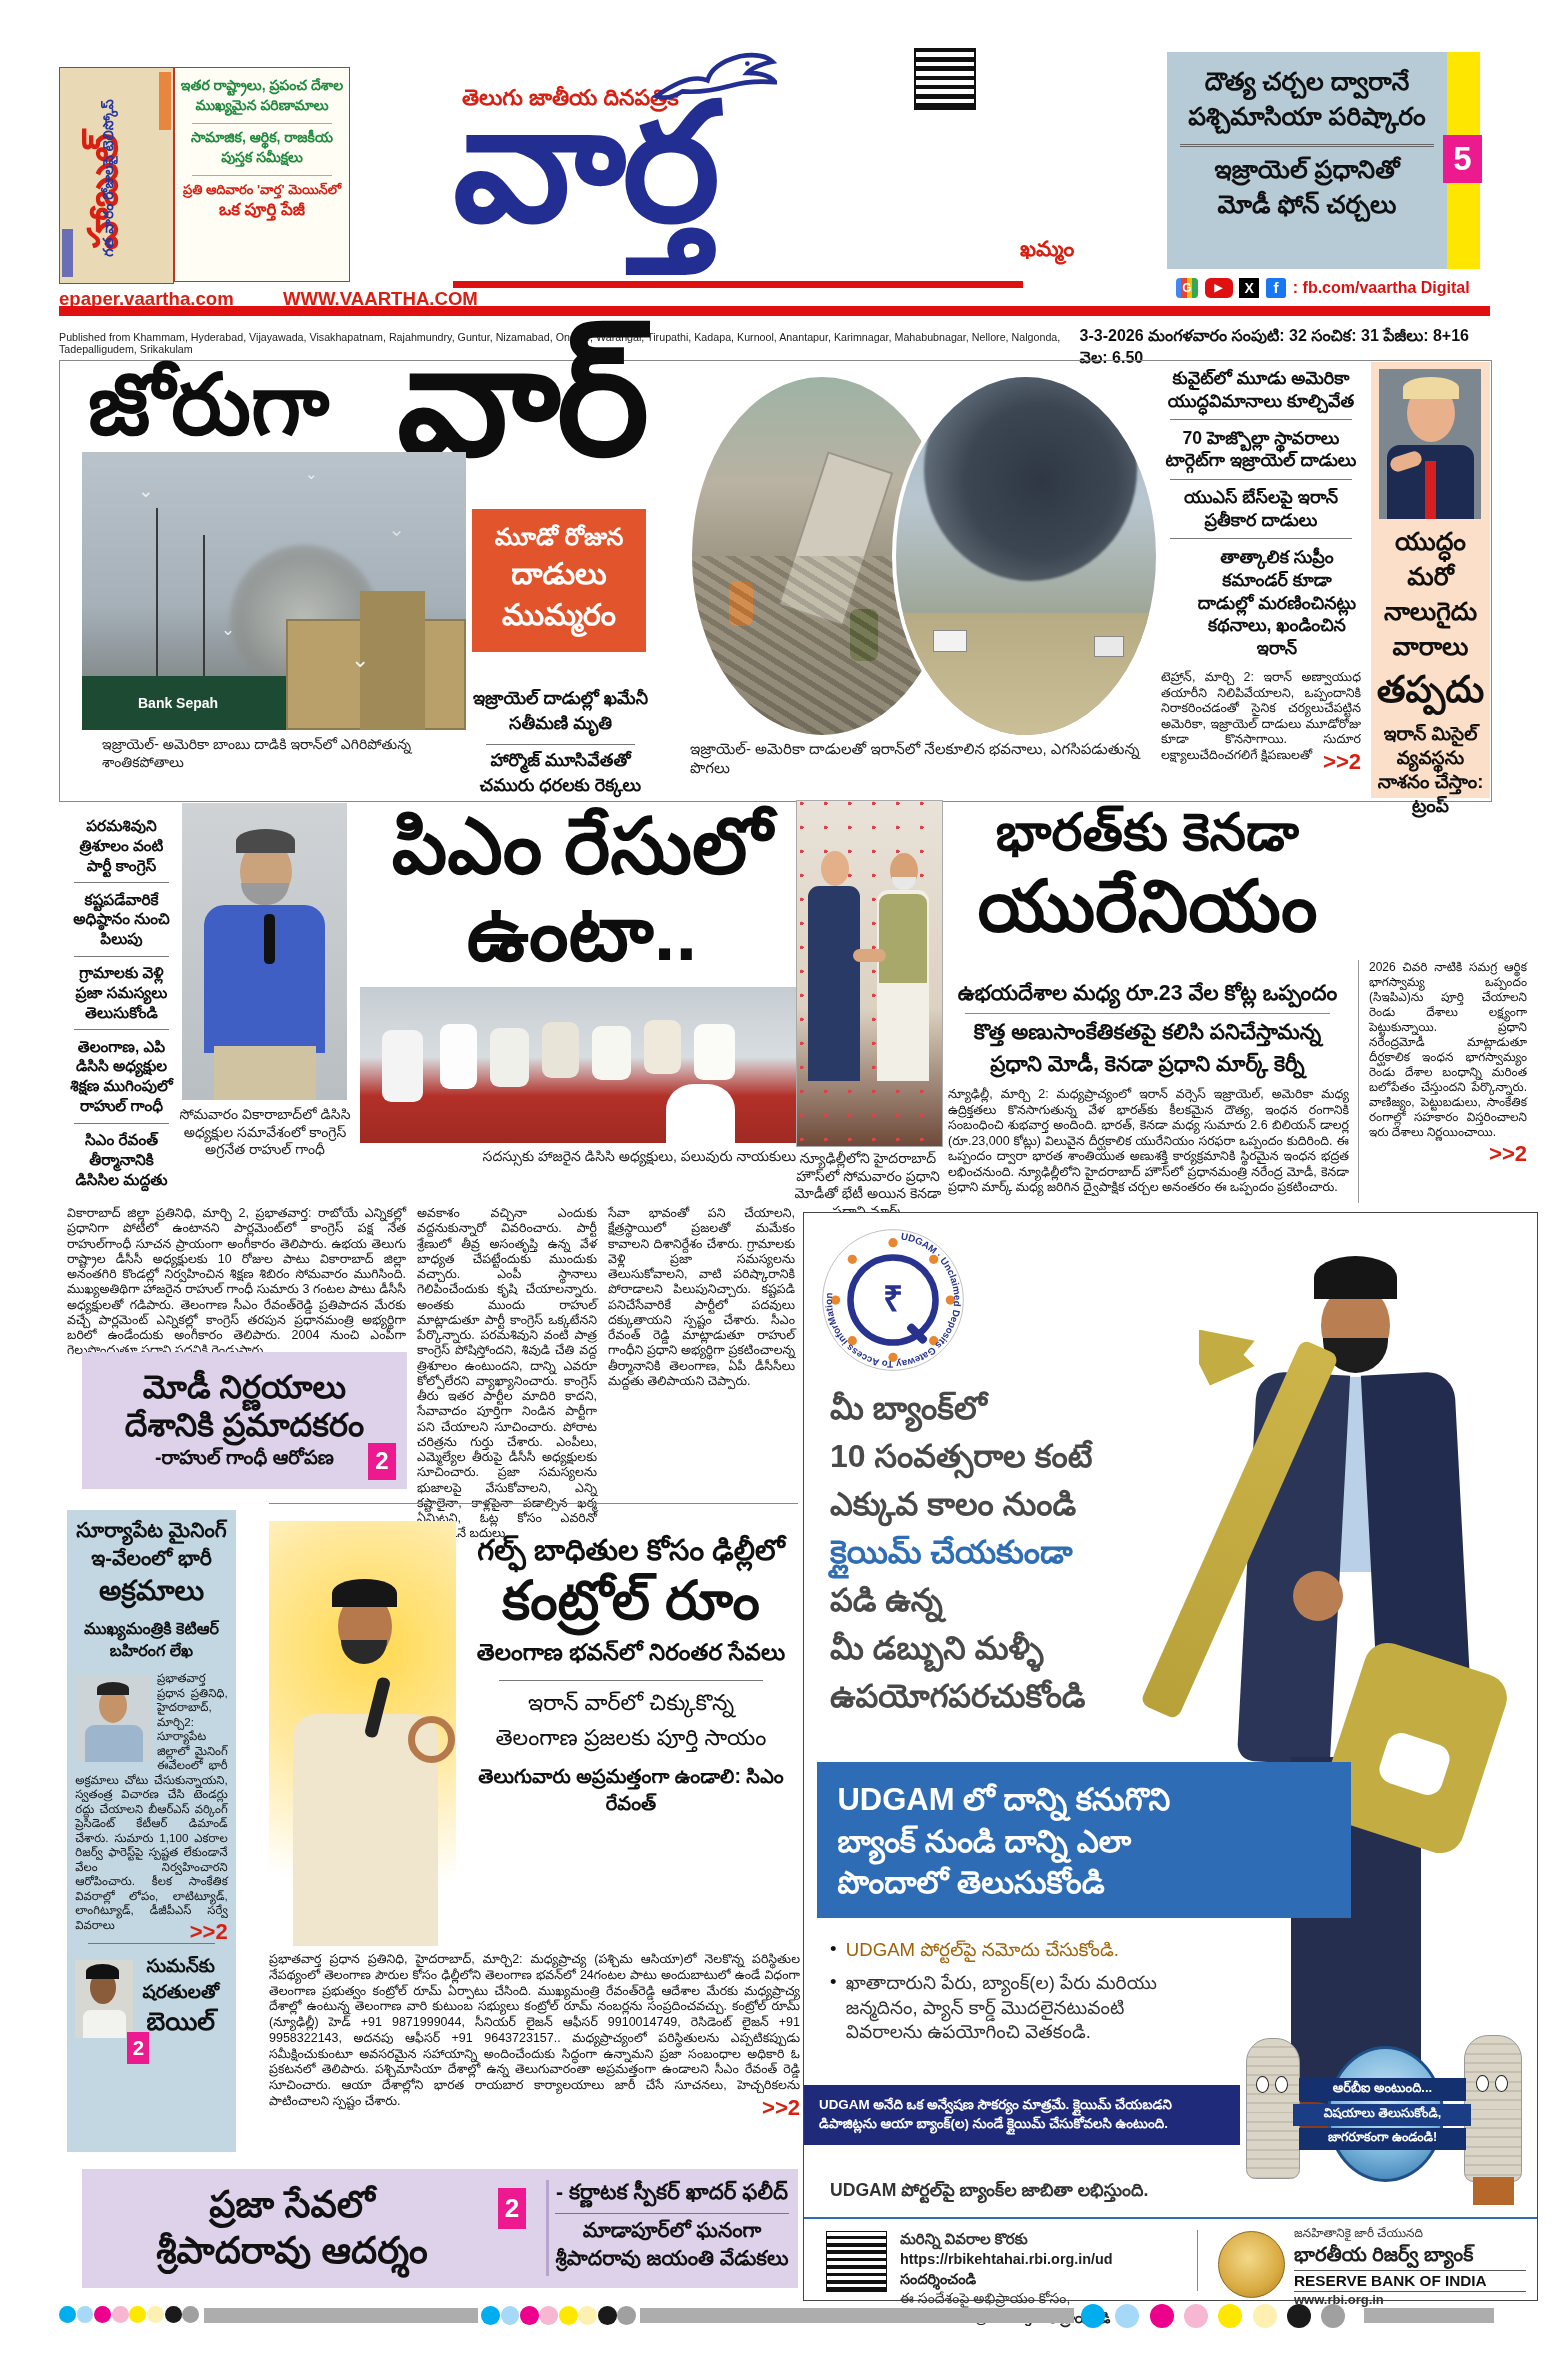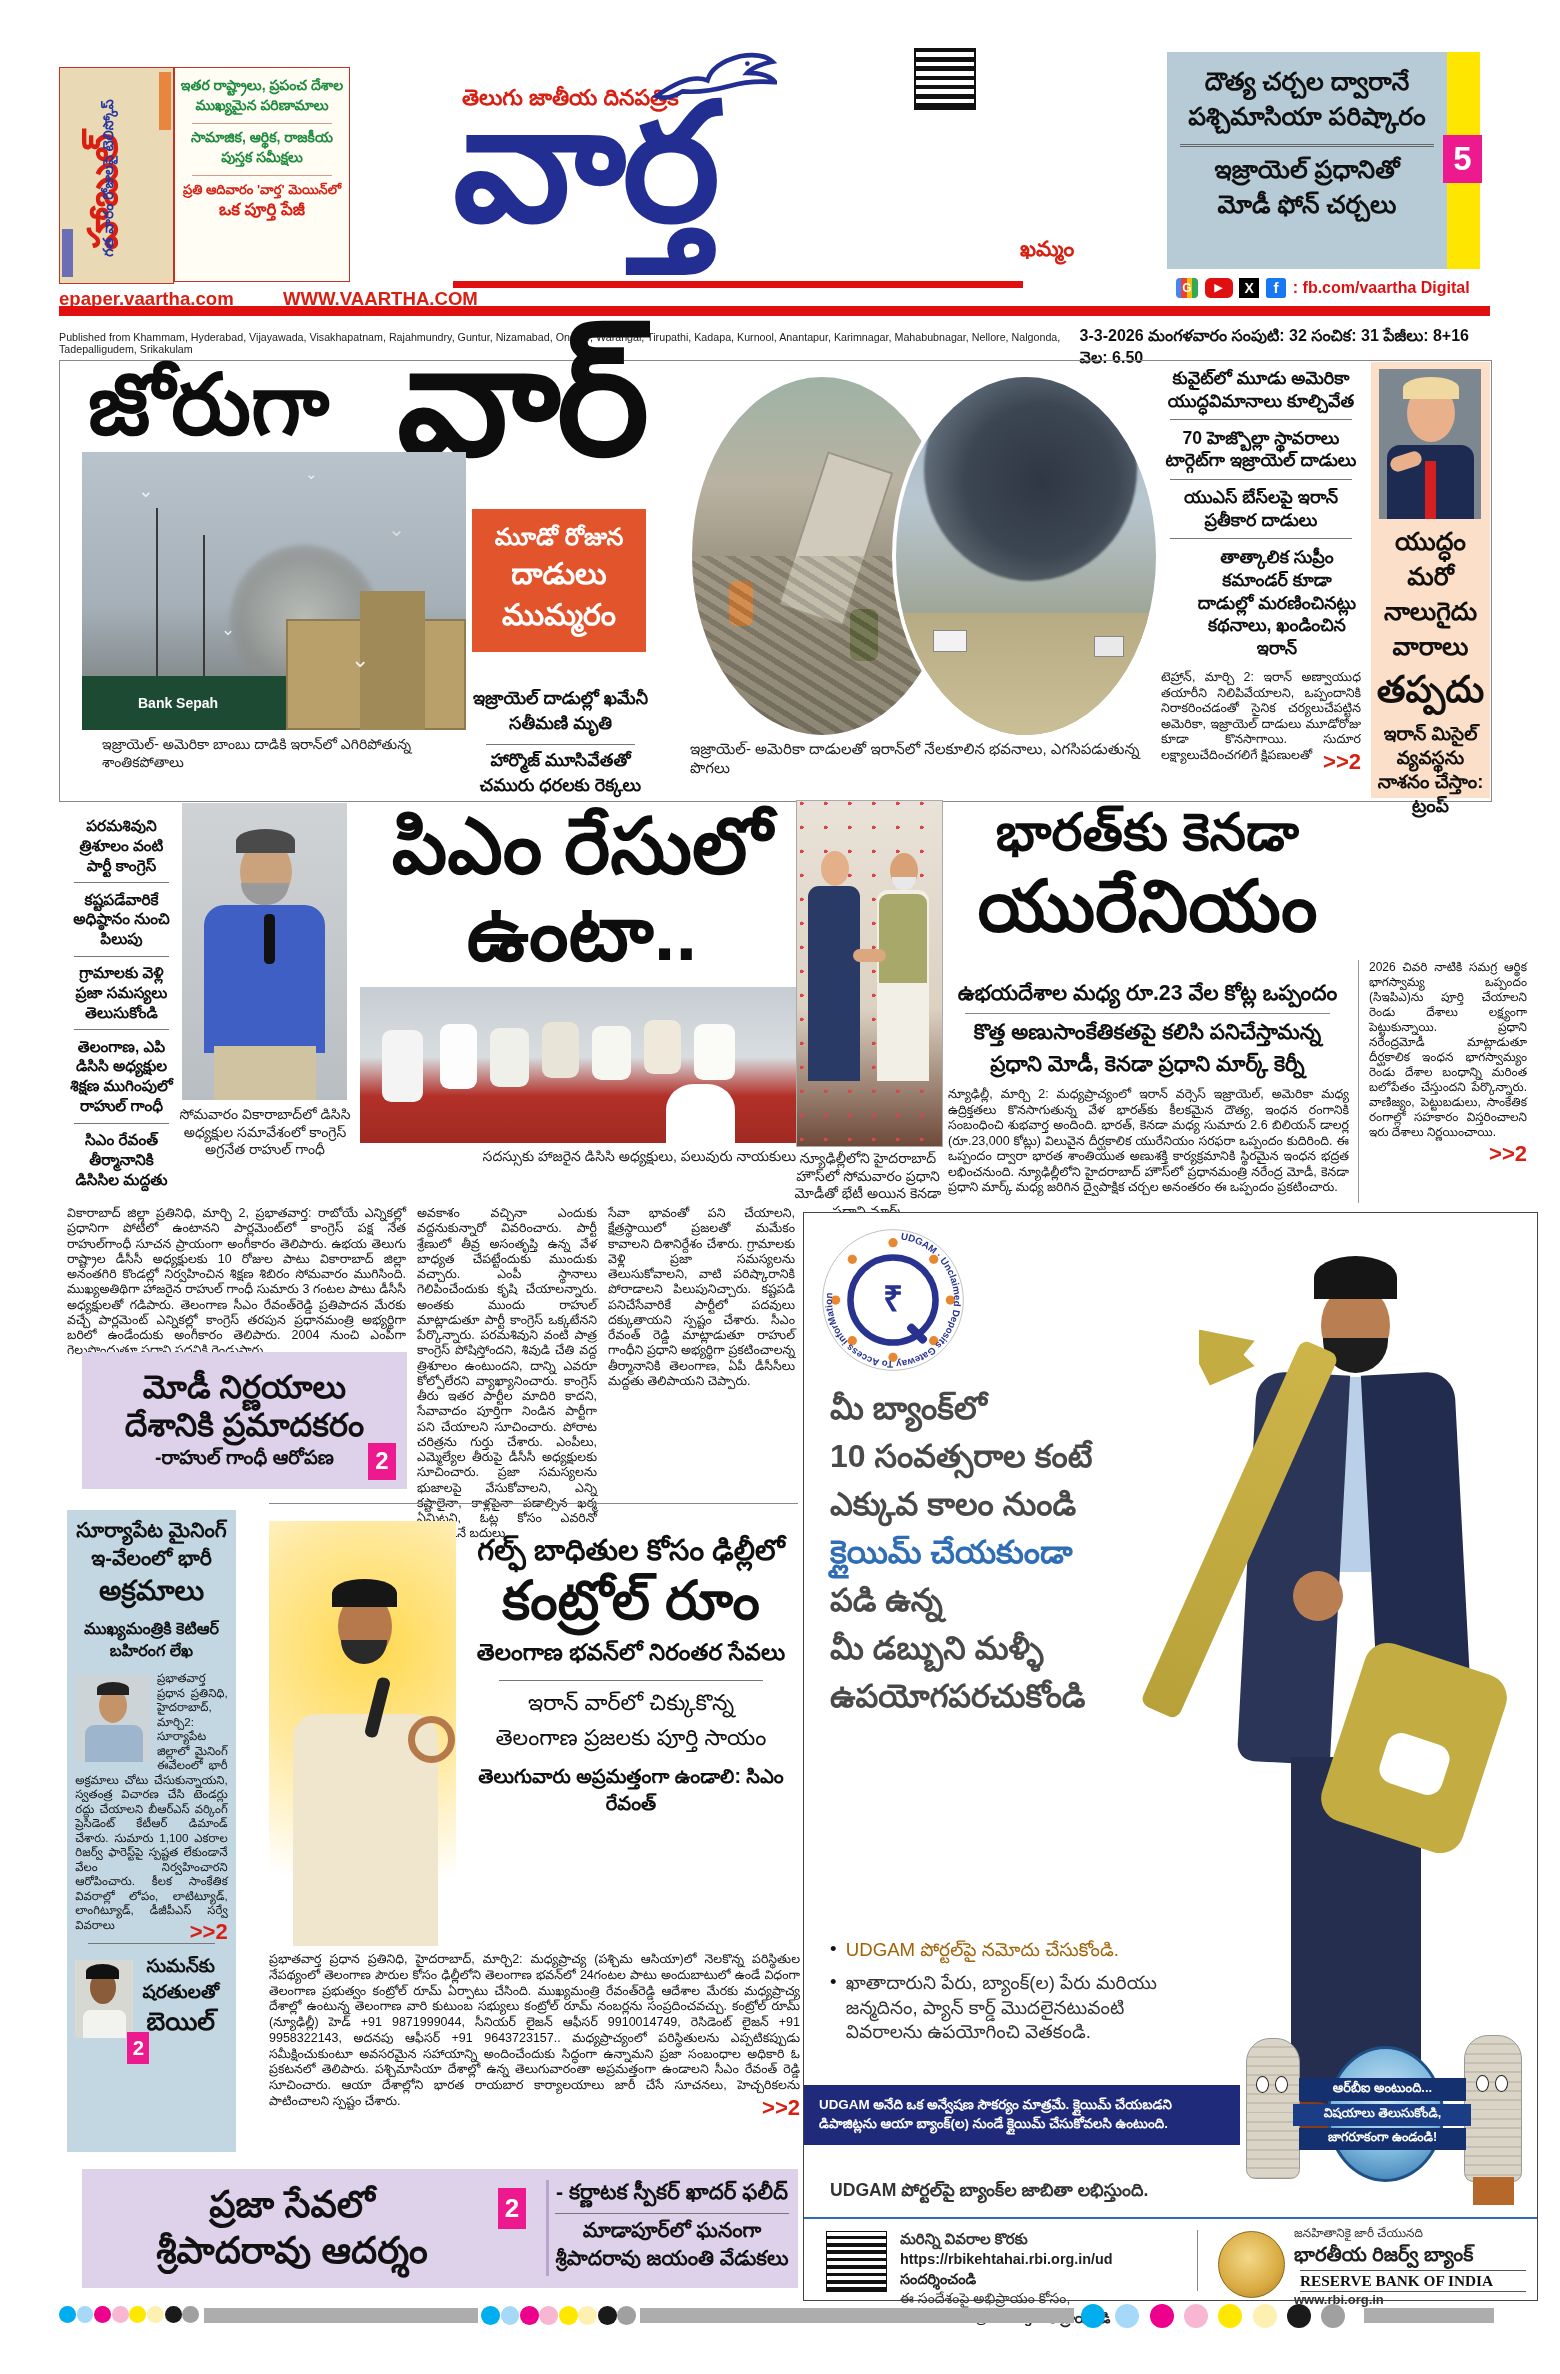--- a/index.html
+++ b/index.html
@@ -366,20 +366,25 @@
     <div class="abs" style="left:26px;top:171px;width:345px;">
       <div class="b" style="font-size:32px;color:#4a4a4a;line-height:1.5;">మీ బ్యాంక్‌లో</div>
       <div class="b" style="font-size:32px;color:#4a4a4a;line-height:1.5;">10 సంవత్సరాల కంటే</div>
       <div class="b" style="font-size:32px;color:#4a4a4a;line-height:1.5;">ఎక్కువ కాలం నుండి</div>
       <div class="b" style="font-size:32px;color:#2f6db5;line-height:1.5;">క్లైయిమ్ చేయకుండా</div>
       <div class="b" style="font-size:32px;color:#4a4a4a;line-height:1.5;">పడి ఉన్న</div>
       <div class="b" style="font-size:32px;color:#4a4a4a;line-height:1.5;">మీ డబ్బుని మళ్ళీ</div>
       <div class="b" style="font-size:32px;color:#4a4a4a;line-height:1.5;">ఉపయోగపరచుకోండి</div>
     </div>
 
+    <div class="abs" style="left:13px;top:549px;width:534px;height:156px;background:#2e6db6;color:#fff;padding:16.7px 20.4px;box-sizing:border-box;">
+      <div class="b" style="font-size:31px;line-height:1.35;">UDGAM లో దాన్ని కనుగొని</div>
+      <div class="b" style="font-size:31px;line-height:1.35;">బ్యాంక్ నుండి దాన్ని ఎలా</div>
+      <div class="b" style="font-size:31px;line-height:1.35;">పొందాలో తెలుసుకోండి</div>
+    </div>
 
     <div class="abs" style="left:26px;top:725px;width:371px;">
       <div style="display:flex;gap:9.3px;margin-bottom:9.3px;">
         <span style="font-size:18.6px;">•</span>
         <span style="font-size:18.6px;color:#a16207;line-height:1.3;">UDGAM పోర్టల్‌పై నమోదు చేసుకోండి.</span>
       </div>
       <div style="display:flex;gap:9.3px;">
         <span style="font-size:18.6px;">•</span>
         <span style="font-size:18.6px;color:#333;line-height:1.3;">ఖాతాదారుని పేరు, బ్యాంక్(ల) పేరు మరియు జన్మదినం, ప్యాన్ కార్డ్ మొదలైనటువంటి వివరాలను ఉపయోగించి వెతకండి.</span>
       </div>
@@ -415,21 +420,21 @@
       <div class="b" style="font-size:14.4px;color:#222;line-height:1.4;">https://rbikehtahai.rbi.org.in/ud సందర్శించండి</div>
       <div style="font-size:14px;color:#333;line-height:1.4;">ఈ సందేశంపై అభిప్రాయం కోసం,</div>
       <div class="b" style="font-size:14px;color:#222;line-height:1.4;">rbikehtahai@rbi.org.inకి వ్రాయండి</div>
     </div>
     <div class="abs vrule" style="left:393px;top:1017px;height:61px;background:#888;"></div>
     <div class="abs" style="left:414px;top:1018px;width:65px;height:65px;border-radius:50%;
          background:radial-gradient(circle at 45% 40%,#f3d98a 0%,#d9ab42 60%,#a9791f 100%);border:1.9px solid #8a6518;"></div>
     <div class="abs" style="left:490px;top:1013px;width:232px;">
       <div style="font-size:12px;color:#333;">జనహితానికై జారీ చేయునది</div>
       <div class="xb" style="font-size:19.5px;color:#222;">భారతీయ రిజర్వ్ బ్యాంక్</div>
-      <div class="b" style="font-size:15.3px;font-family:Liberation Serif, serif;border-top:0.9px solid #555;border-bottom:0.9px solid #555;padding:0.9px 0;margin-left:6px;">RESERVE BANK OF INDIA</div>
+      <div class="b" style="font-size:15.3px;font-family:Liberation Sans, sans-serif;border-top:0.9px solid #555;border-bottom:0.9px solid #555;padding:0.9px 0;">RESERVE BANK OF INDIA</div>
       <div class="b" style="font-size:13px;color:#333;">www.rbi.org.in</div>
     </div>
   </div>
 
   <div class="abs" style="left:0;top:2306px;width:1560px;height:30px;">
     <div class="abs" style="left:59px;top:0;width:139px;height:22px;">
       <span class="dot" style="left:0;width:16.7px;height:16.7px;background:#00adee;"></span>
       <span class="dot" style="left:17.6px;width:16.7px;height:16.7px;background:#a6d9f7;"></span>
       <span class="dot" style="left:35px;width:16.7px;height:16.7px;background:#ec008c;"></span>
       <span class="dot" style="left:53px;width:16.7px;height:16.7px;background:#f7b6d2;"></span>

